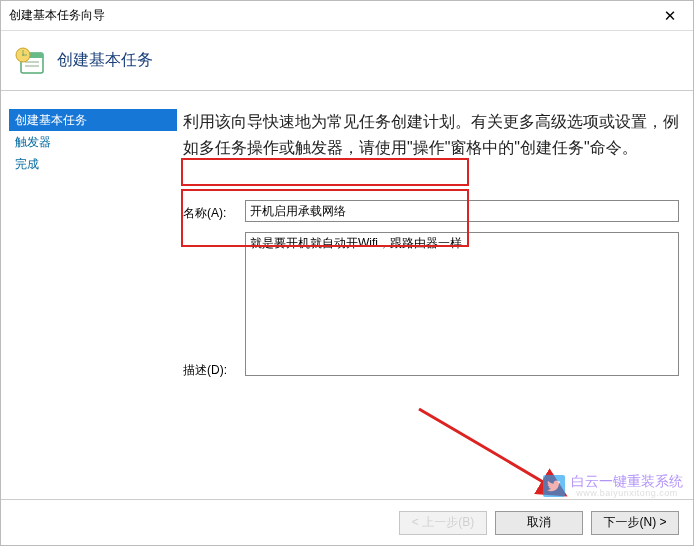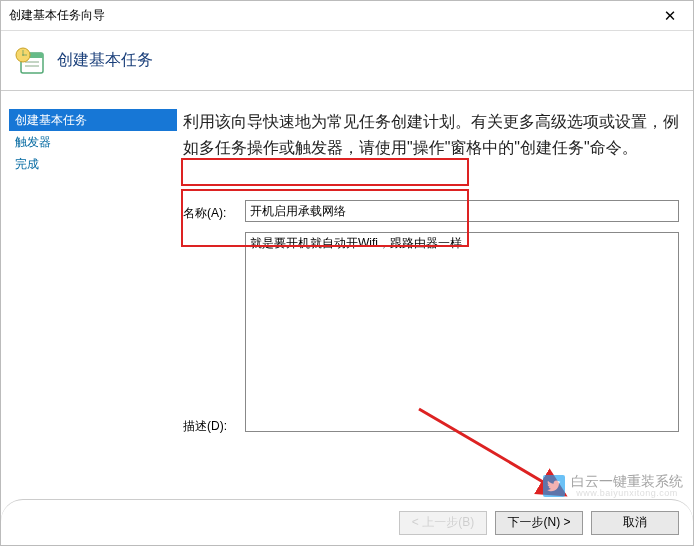--- a/index.html
+++ b/index.html
@@ -20,36 +20,36 @@
   .body { flex: 1; display: flex; position: relative; }
   .sidebar { width: 178px; padding: 18px 0 0 8px; background: #fff; }
   .side-item { height: 22px; line-height: 22px; padding-left: 6px; font-size: 12px; color: #0369a1; cursor: pointer; }
   .side-item.active { background: #1777d6; color: #fff; }
 
   .content { flex: 1; padding: 18px 14px 0 6px; position: relative; }
   .instr { font-size: 16px; line-height: 1.6; color: #222; margin-bottom: 0; }
   .row { display: flex; align-items: flex-end; margin-bottom: 10px; }
   .row-label { width: 62px; font-size: 12px; padding-top: 3px; }
   .row-input input { width: 434px; height: 22px; border: 1px solid #888; padding: 0 4px; font-size: 12px; font-family: inherit; margin-top: 40px; }
-  .row-input textarea { width: 434px; height: 200px; border: 1px solid #888; padding: 2px 4px; font-size: 12px; font-family: inherit; resize: none; }
+  .row-input textarea { width: 434px; height: 144px; border: 1px solid #888; padding: 2px 4px; font-size: 12px; font-family: inherit; resize: none; }
 
   .highlight-name { position: absolute; left: 180px; top: 157px; width: 288px; height: 28px; border: 2px solid #d22; pointer-events: none; }
   .highlight-desc { position: absolute; left: 180px; top: 188px; width: 288px; height: 58px; border: 2px solid #d22; pointer-events: none; }
 
   
-  .footer { height: 46px; border-top: 1px solid #ccc; display: flex; align-items: center; justify-content: flex-end; gap: 8px; padding-right: 14px; border-radius: 22px; }
+  .footer { height: 46px; border-top: 1px solid #ccc; display: flex; align-items: center; justify-content: flex-end; gap: 8px; padding-right: 14px; }
   .wbtn { min-width: 88px; height: 24px; border: 1px solid #999; background: #e9e9e9; font-size: 12px; font-family: inherit; padding: 0 10px; cursor: pointer; }
 
   
   .arrow { position: absolute; left: 412px; top: 402px; pointer-events: none; }
 
   
   .watermark { position: absolute; right: 10px; bottom: 46px; display: flex; align-items: center; gap: 6px; opacity: 0.65; pointer-events: none; }
   .wm-badge { width: 22px; height: 22px; background: #1da1f2; display: flex; align-items: center; justify-content: center; border-radius: 2px; }
-  .wm-text { font-size: 14px; color: #737373; }
+  .wm-text { font-size: 14px; color: #8b5cf6; }
   .wm-sub { font-size: 9px; color: #ccc; letter-spacing: 0.5px; text-align: center; }
   .wm-stack { display: flex; flex-direction: column; line-height: 1.1; }
 </style>
 </head>
 <body>
 
 <div class="window">
 
   <div class="titlebar">
     <span class="title-text">创建基本任务向导</span>
@@ -121,17 +121,17 @@
         </svg>
     </div>
     <div class="wm-stack">
       <span class="wm-text">白云一键重装系统</span>
       <span class="wm-sub">www.baiyunxitong.com</span>
     </div>
   </div>
 
   <div class="footer">
     <button class="wbtn" disabled="" style="opacity:.55">&lt; 上一步(B)</button>
+    <button class="wbtn">取消</button>
     <button class="wbtn">下一步(N) &gt;</button>
-    <button class="wbtn">取消</button>
   </div>
 
 </div>
 
 </body></html>

